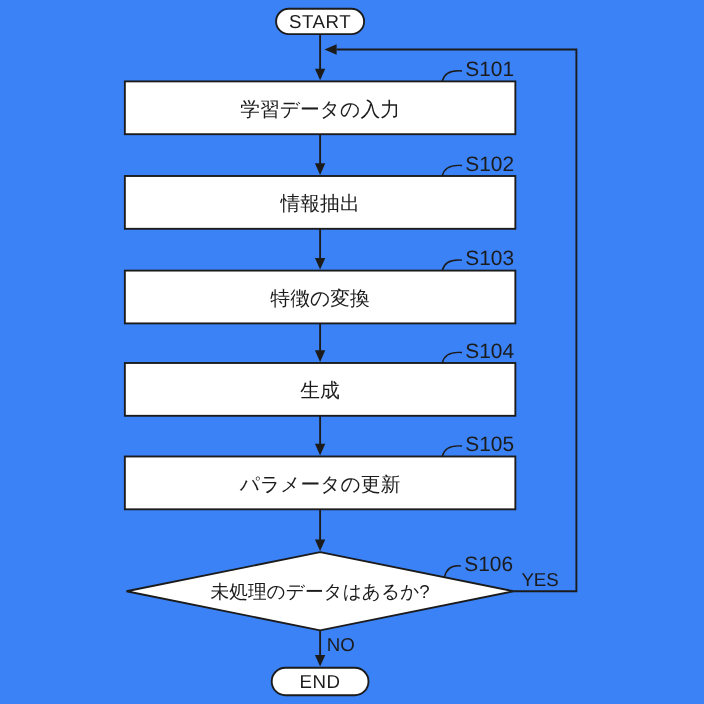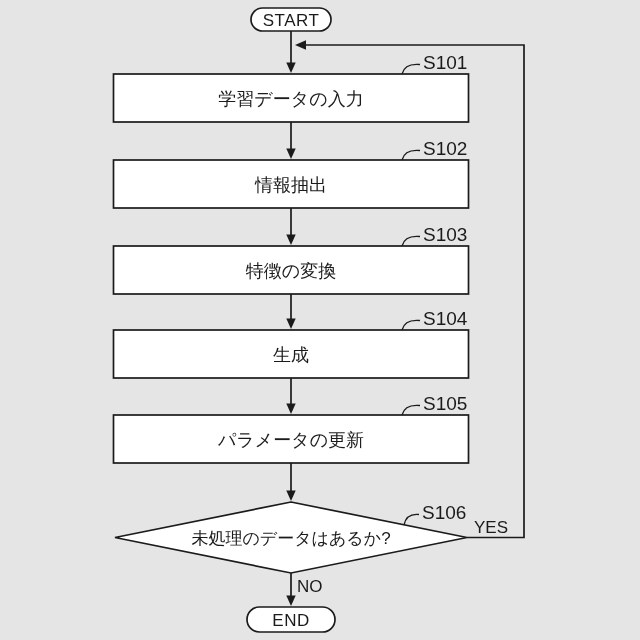--- a/index.html
+++ b/index.html
@@ -7,21 +7,21 @@
     padding: 0;
     background: #ffffff;
     width: 640px;
     height: 640px;
     font-family: "Liberation Sans", sans-serif;
   }
   .canvas {
     position: relative;
     width: 640px;
     height: 640px;
-    background: #e5e5e5;
+    background: #3b82f6;
   }
   svg { display: block; }
   svg text {
     font-family: "Liberation Sans", sans-serif;
     fill: #1b1b1b;
   }
   .shape {
     fill: #ffffff;
     stroke: #1b1b1b;
     stroke-width: 1.7;

